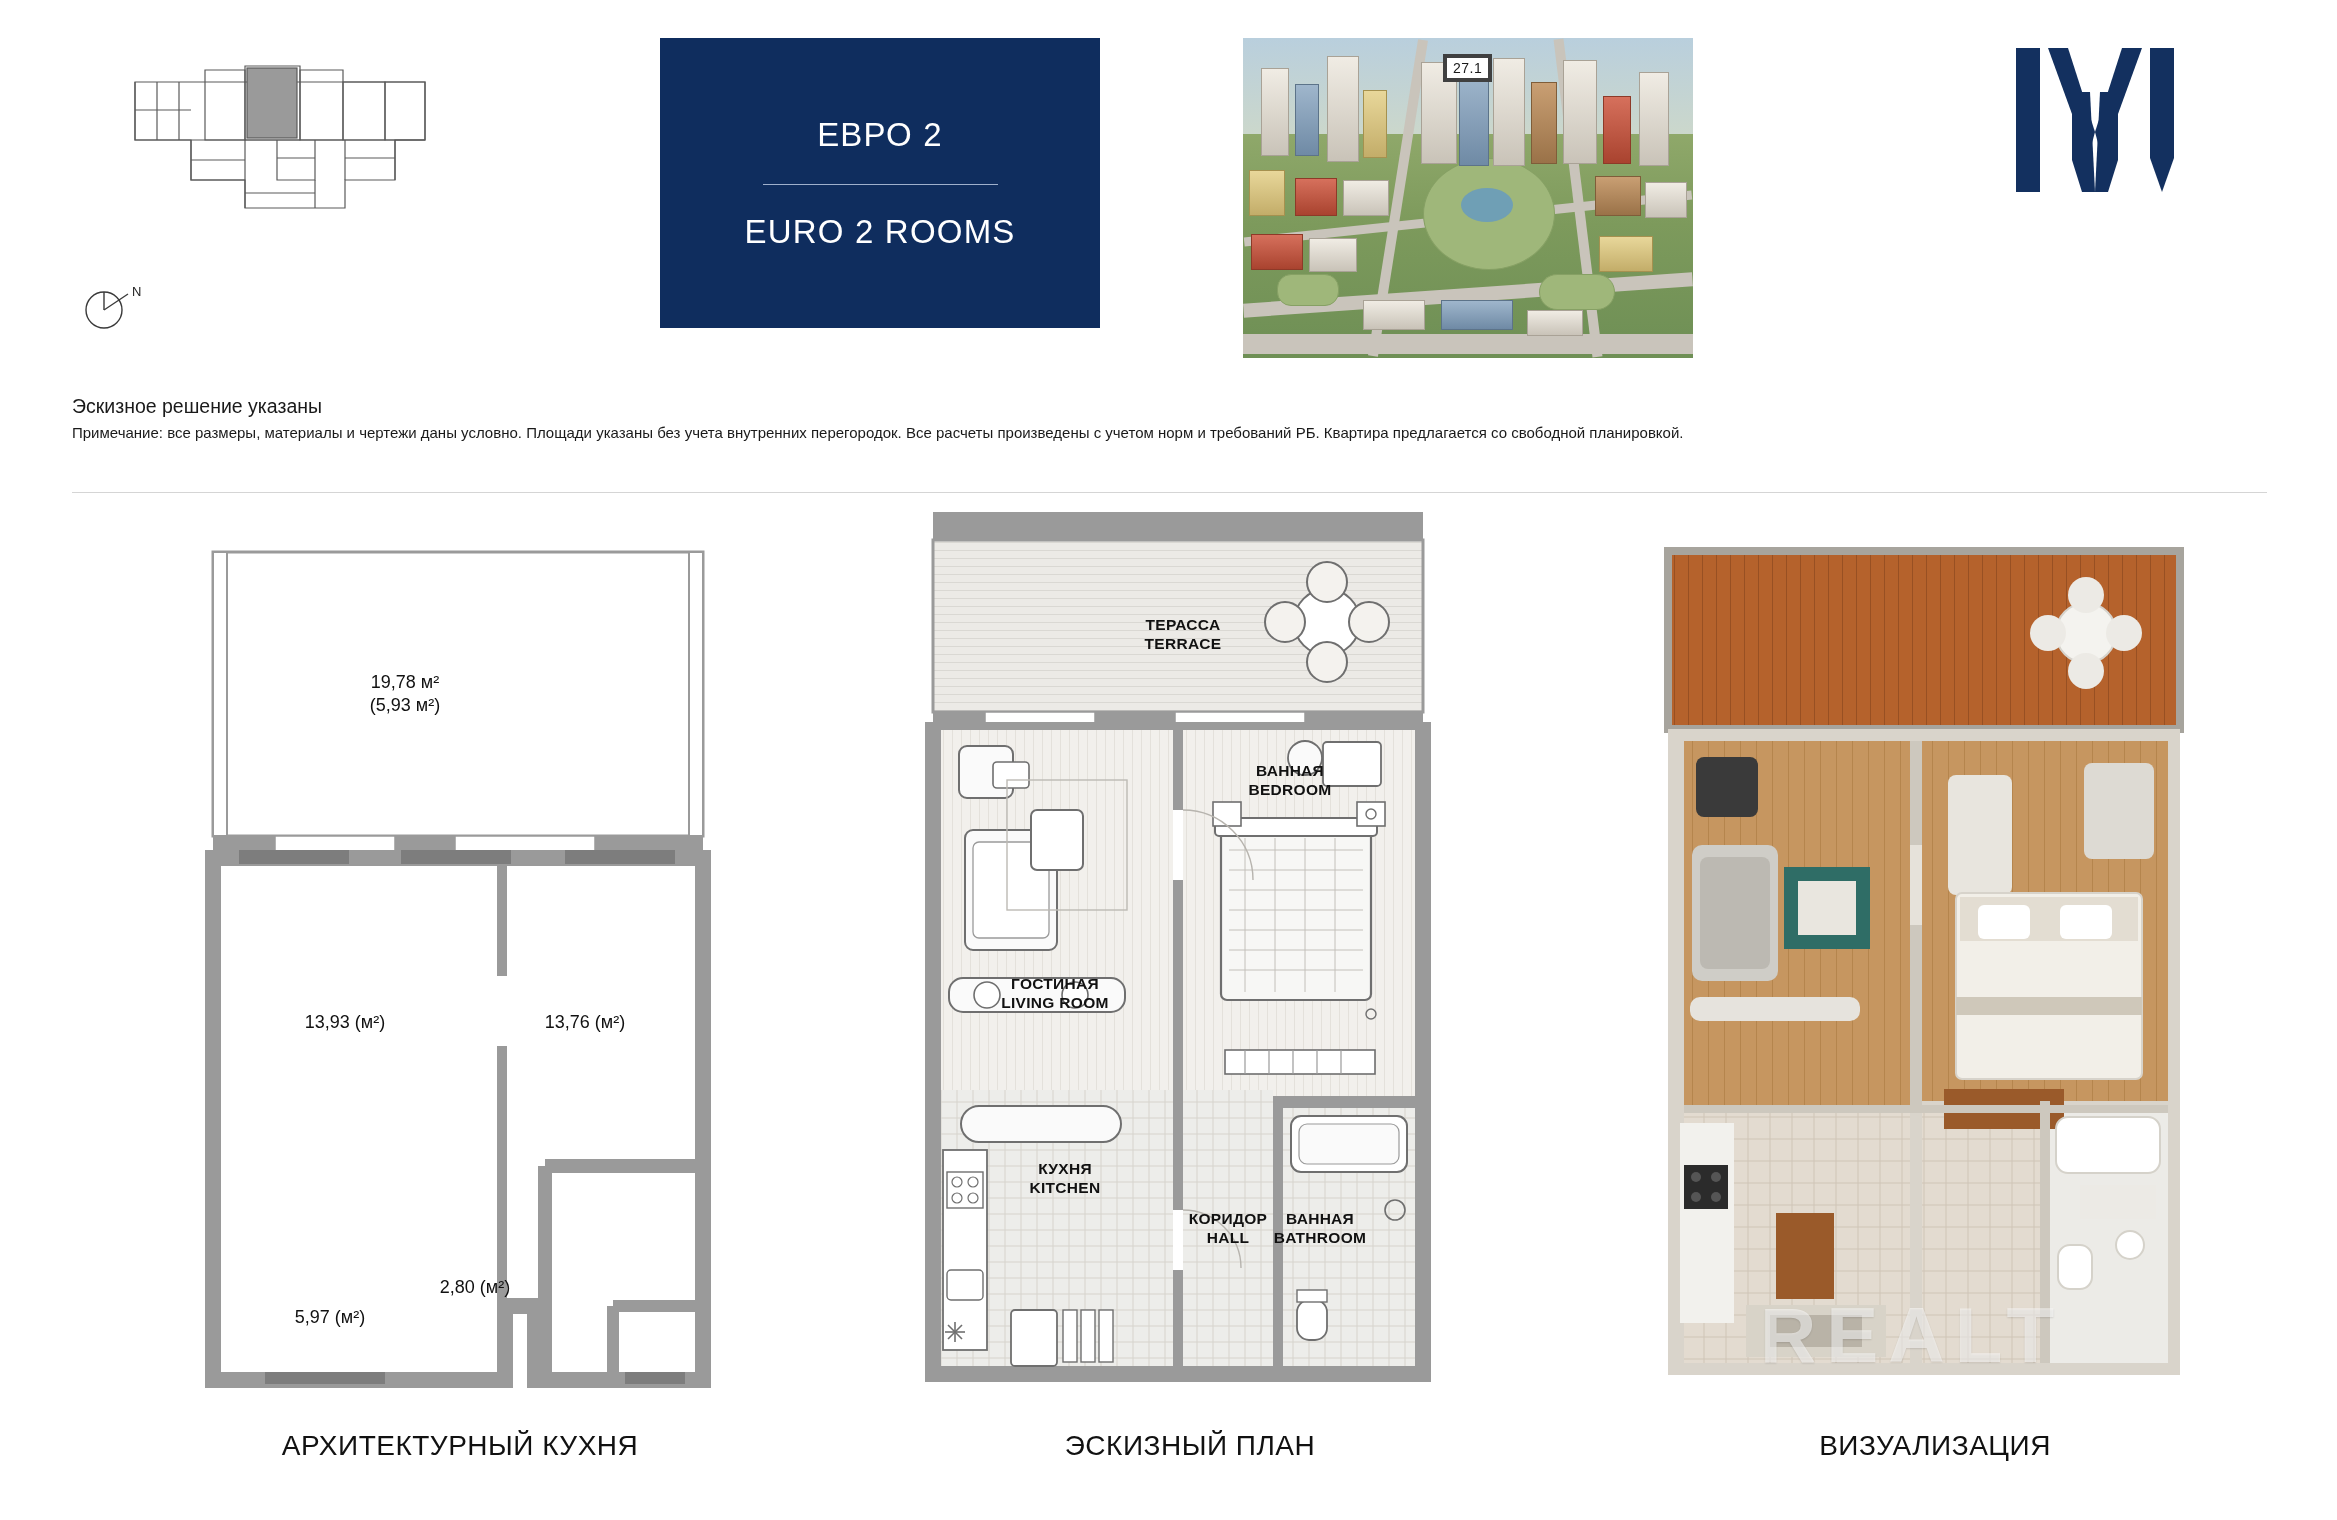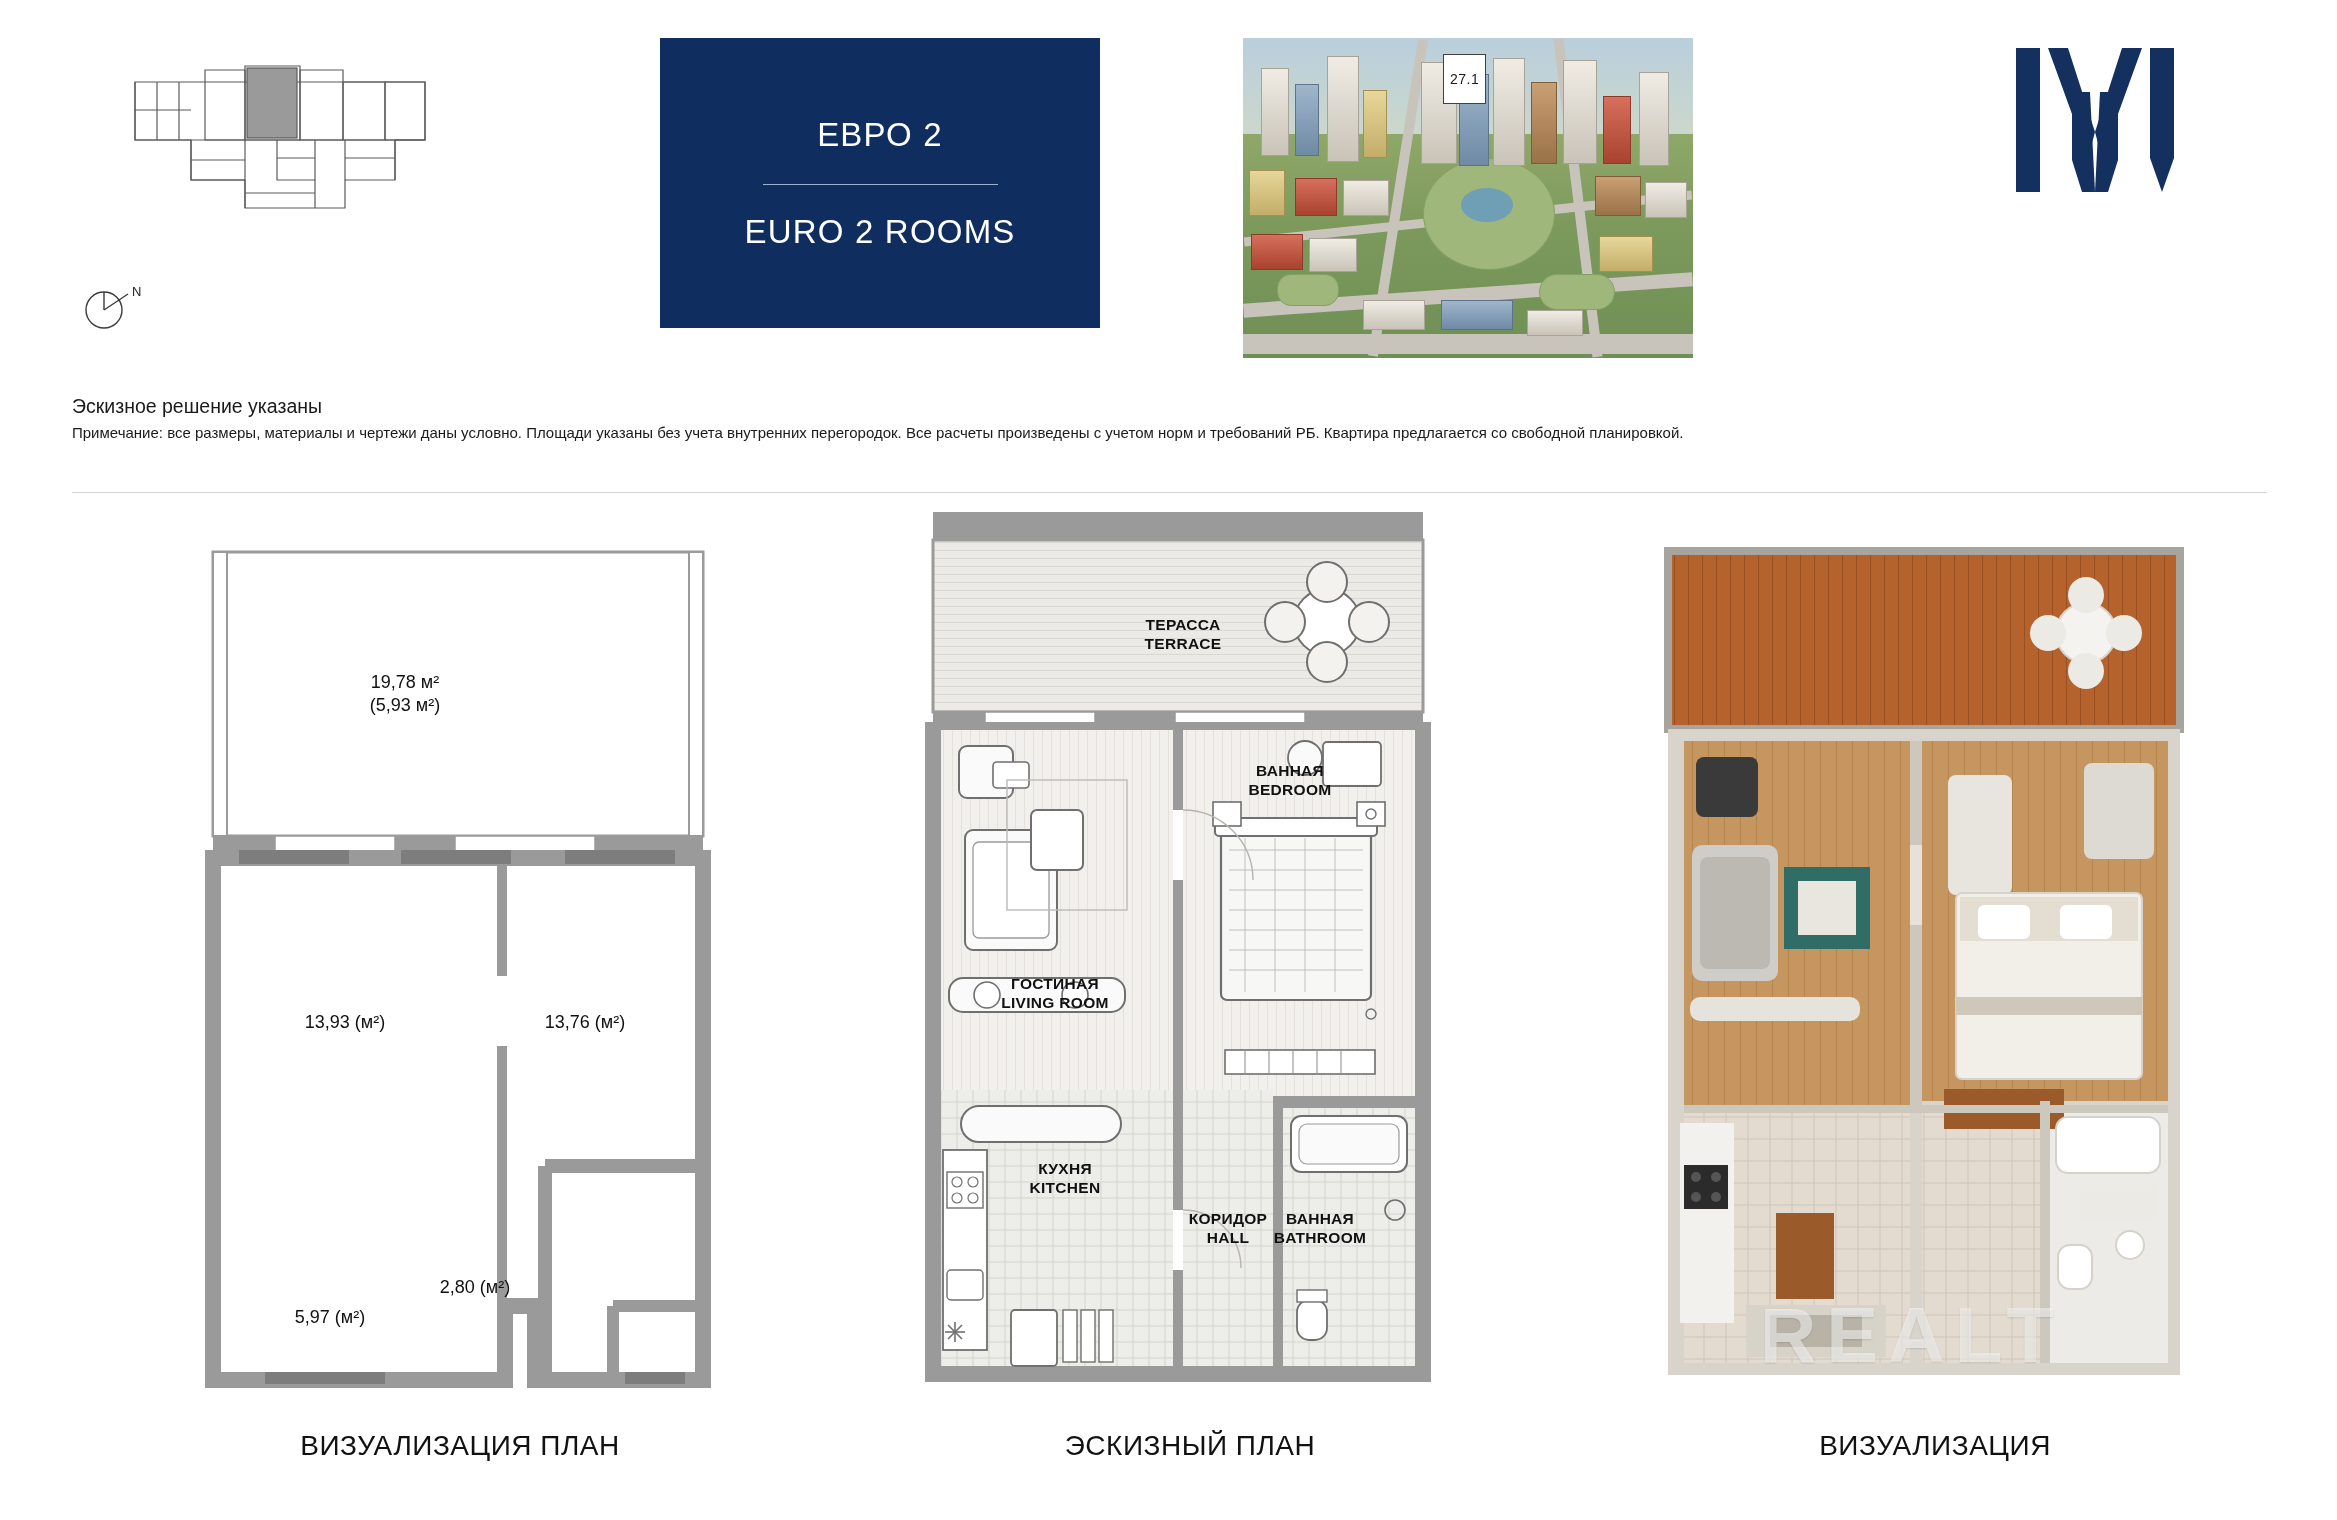--- a/index.html
+++ b/index.html
@@ -103,23 +103,23 @@
   .aerial .bld.brn { background: linear-gradient(180deg,#c99f73,#9a7248); border-color:#7f5d39; }
   .aerial .pond {
     position: absolute;
     background: #6f9fb5;
     border-radius: 50%;
   }
   .aerial .label-27 {
     position: absolute;
     left: 200px; top: 16px;
     background: #ffffff;
-    border: 1px solid #404040;
+    border: 4px solid #404040;
     font-size: 14px;
-    padding: 16px 6px;
+    padding: 2px 6px;
     letter-spacing: 0.5px;
     z-index: 5;
   }
 
   
   .logo-wrap {
     position: absolute;
     left: 1900px; top: 40px;
     width: 390px; height: 290px;
     display: flex;
@@ -361,21 +361,21 @@
   <div class="area-lbl" style="left:290px; top:465px; width:180px;">
     <span>13,76 (м²)</span>
   </div>
   <div class="area-lbl" style="left:35px; top:760px; width:180px;">
     <span>5,97 (м²)</span>
   </div>
   <div class="area-lbl" style="left:180px; top:730px; width:180px;">
     <span>2,80 (м²)</span>
   </div>
 </div>
-<div class="panel-caption" style="left:150px; top:1430px; width:620px;">ВИЗУАЛИЗАЦИЯ ПЛАН</div>
+<div class="panel-caption" style="left:150px; top:1430px; width:620px;">АРХИТЕКТУРНЫЙ КУХНЯ</div>
 
 <div class="p2">
   <svg width="510" height="885" viewBox="0 0 510 885" xmlns="http://www.w3.org/2000/svg">
     <defs>
       <pattern id="deck" width="8" height="8" patternUnits="userSpaceOnUse">
         <rect width="8" height="8" fill="#eceae6"></rect>
         <line x1="0" y1="0" x2="8" y2="0" stroke="#c9c6c0" stroke-width="1"></line>
       </pattern>
       <pattern id="floorv" width="9" height="9" patternUnits="userSpaceOnUse">
         <rect width="9" height="9" fill="#f2f0ec"></rect>

